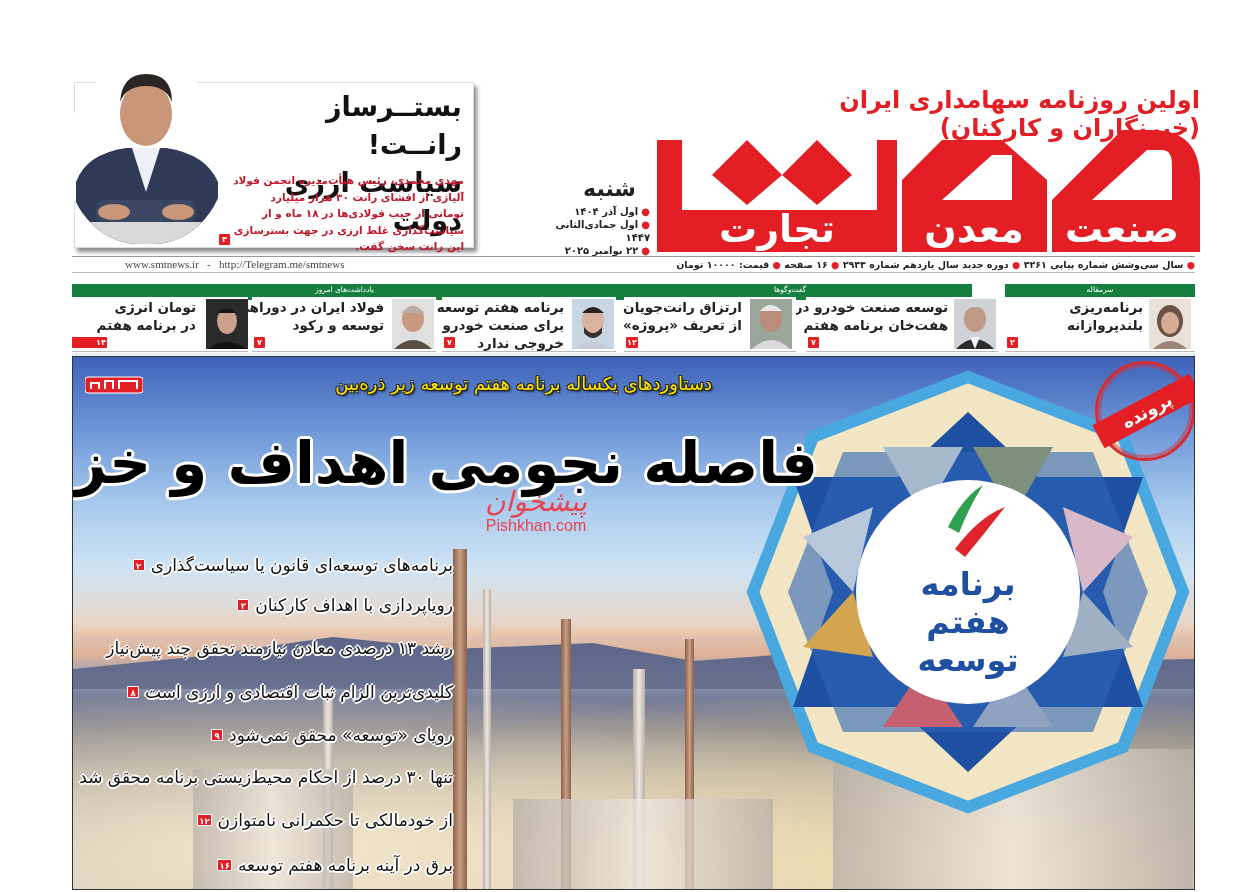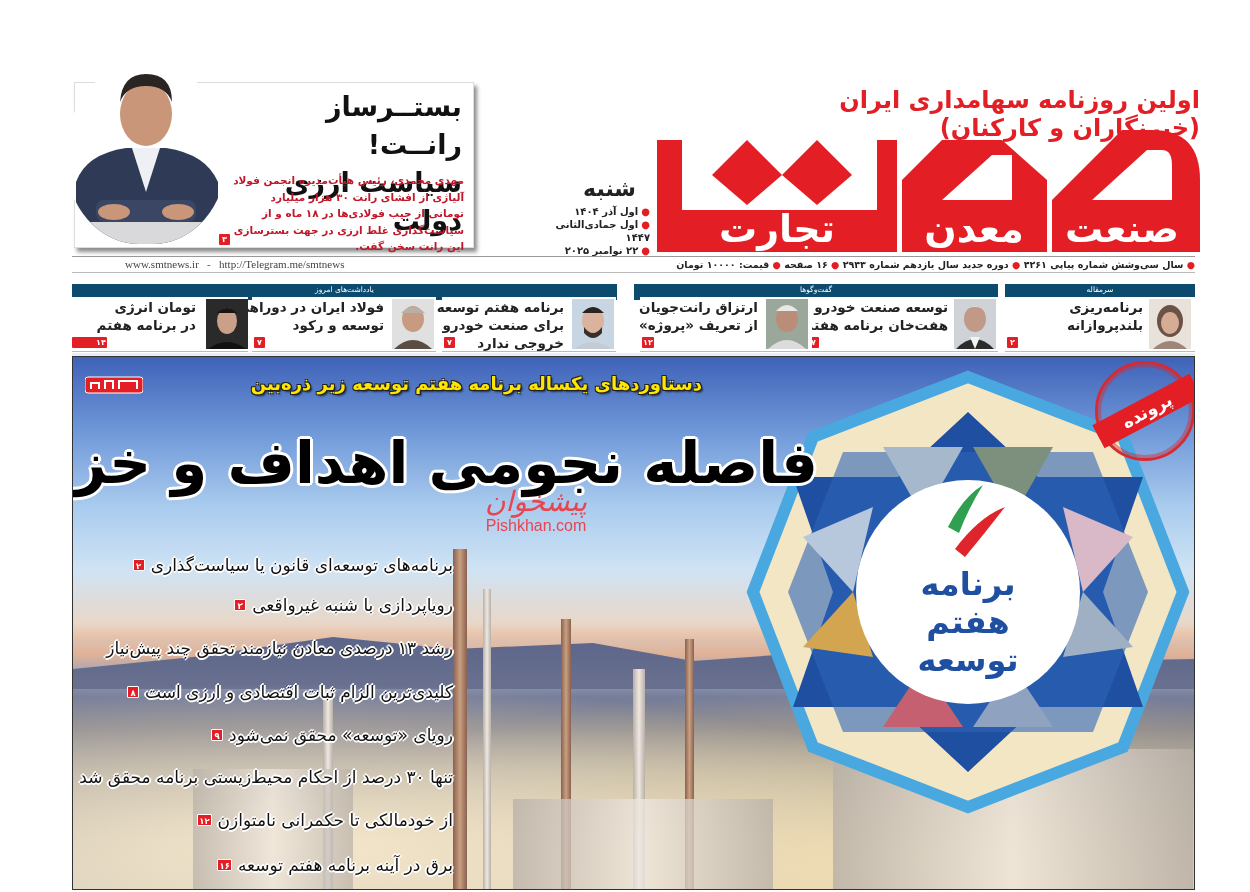--- a/index.html
+++ b/index.html
@@ -48,21 +48,21 @@
   .page-tag {
     display: inline-block; min-width: 11px; height: 11px; background: #e31e24; color: #fff;
     font-size: 8px; line-height: 11px; text-align: center; font-weight: bold; border-radius: 1px; padding: 0 1px;
   }
   .feature-pagetag { position: absolute; left: 219px; top: 234px; }
   .web-links {
     position: absolute; left: 125px; top: 258px; font-family: "Liberation Serif", serif; font-size: 11px; color: #444; white-space: nowrap;
   }
 
   
-  .sect-bar { position: absolute; top: 284px; height: 16px; background: #0c4a6e; color: #fff; font-size: 7.5px; line-height: 12px; text-align: center; direction: rtl; }
+  .sect-bar { position: absolute; top: 284px; height: 16px; background: #15803d; color: #fff; font-size: 7.5px; line-height: 12px; text-align: center; direction: rtl; }
   .teaser {
     position: absolute; top: 297px; height: 55px; direction: rtl; background: #fff;
     border-bottom: 1px solid #bbb;
   }
   .teaser .thumb { position: absolute; top: 2px; width: 42px; height: 50px; overflow: hidden; background: #ddd; }
   .teaser .t-text { position: absolute; top: 1px; text-align: right; font-size: 13.5px; line-height: 18px; font-weight: bold; color: #222; white-space: nowrap; }
   .teaser .page-tag { position: absolute; bottom: 3px; }
   .strip-bg { position: absolute; left: 72px; top: 353px; width: 1123px; height: 3px; background: #e6eef6; }
 
   
@@ -79,22 +79,22 @@
       radial-gradient(ellipse at 75% 85%, rgba(255,230,170,0.75), rgba(255,230,170,0) 55%),
       linear-gradient(180deg, rgba(200,200,210,0.3), rgba(240,230,210,0.6));
   }
   .hero-mountains {
     position: absolute; left: 0; top: 272px; width: 1123px; height: 60px;
   }
   .plant { position: absolute; bottom: 0; background: linear-gradient(90deg, #8a6050, #c9a080, #8a6050); }
   .plant.light { background: linear-gradient(90deg, #b8b0a8, #efe8e0, #b8b0a8); }
 
   .kicker {
-    position: absolute; right: 492px; top: 16px; direction: rtl; white-space: nowrap;
-    font-weight: bold; font-size: 18px; color: #ffe600;
+    position: absolute; right: 482px; top: 16px; direction: rtl; white-space: nowrap;
+    font-weight: normal; font-size: 18px; color: #ffe600;
     text-shadow: 1px 1px 0 #222, -1px 1px 0 #222, 1px -1px 0 #222, -1px -1px 0 #222, 2px 2px 2px rgba(0,0,0,0.6);
   }
   .kicker-logo { position: absolute; left: 12px; top: 18px; width: 58px; height: 20px; }
   .headline {
     position: absolute; left: 10px; top: 72px; width: 735px; direction: rtl; text-align: center; white-space: nowrap;
     font-weight: bold; font-size: 58px; color: #000; letter-spacing: -1px;
     text-shadow: 3px 0 0 #fff, -3px 0 0 #fff, 0 3px 0 #fff, 0 -3px 0 #fff, 2px 2px 0 #fff, -2px -2px 0 #fff, 2px -2px 0 #fff, -2px 2px 0 #fff;
   }
   .watermark { position: absolute; left: 398px; top: 130px; width: 130px; text-align: center; }
   .wm-fa { font-family: "DejaVu Serif", serif; font-size: 28px; color: #e84550; font-style: italic; direction: rtl; line-height: 30px; }
@@ -181,21 +181,21 @@
 <div class="feature-lead">مهدی محمدی، رئیس هیأت‌مدیره انجمن فولاد آلیاژی از افشای رانت ۳۰ هزار میلیارد تومانی از جیب فولادی‌ها در ۱۸ ماه و از سیاست‌گذاری غلط ارزی در جهت بسترسازی این رانت سخن گفت.</div>
 <span class="page-tag feature-pagetag">۳</span>
 
 <div class="web-links">
   <span>www.smtnews.ir</span>
   &nbsp;&nbsp;<span>-</span>&nbsp;&nbsp;
   <span>http://Telegram.me/smtnews</span>
 </div>
 
 <div class="sect-bar" style="left:1005px;width:190px;">سرمقاله</div>
-<div class="sect-bar" style="left:634px;width:364px;">گفت‌وگوها</div>
+<div class="sect-bar" style="left:608px;width:364px;">گفت‌وگوها</div>
 <div class="sect-bar" style="left:72px;width:545px;">یادداشت‌های امروز</div>
 
 <div class="teaser" style="left:1005px;width:190px;">
   <div class="thumb" style="right:4px;">
     <svg viewBox="0 0 42 50" width="42" height="50">
         <rect width="42" height="50" fill="#e9e2da"></rect>
         <ellipse cx="21" cy="22" rx="13" ry="16" fill="#6b5146"></ellipse>
         <ellipse cx="21" cy="24" rx="9" ry="11" fill="#d5ad95"></ellipse>
         <path d="M4 50 Q21 34 38 50 Z" fill="#9d8677"></path>
       </svg>
@@ -217,21 +217,21 @@
         <path d="M16 38 L21 50 L26 38 Z" fill="#f3f3f3"></path>
       </svg>
   </div>
   <div class="t-text" style="right:50px;">
     <div>توسعه صنعت خودرو در</div>
       <div>هفت‌خان برنامه هفتم</div>
   </div>
   <span class="page-tag" style="left:2px;">۷</span>
 </div>
 
-<div class="teaser" style="left:640px;width:172px;">
+<div class="teaser" style="left:624px;width:172px;">
   <div class="thumb" style="right:4px;">
     <svg viewBox="0 0 42 50" width="42" height="50">
         <rect width="42" height="50" fill="#9aa79a"></rect>
         <ellipse cx="21" cy="20" rx="11" ry="13" fill="#b98d78"></ellipse>
         <path d="M10 12 Q21 0 32 12 Z" fill="#e8e8e8"></path>
         <path d="M2 50 Q21 32 40 50 Z" fill="#dcdcdc"></path>
       </svg>
   </div>
   <div class="t-text" style="right:54px;">
     <div>ارتزاق رانت‌جویان</div>
@@ -344,21 +344,21 @@
     <div class="wm-fa">پیشخوان</div>
     <div class="wm-en">Pishkhan.com</div>
   </div>
 
   <div class="bullets">
     <div class="bullet" style="top:0px;">
         <span class="b-text">برنامه‌های توسعه‌ای قانون یا سیاست‌گذاری</span>
         <span class="page-tag">۲</span>
       </div>
     <div class="bullet" style="top:40px;">
-        <span class="b-text">رویاپردازی با شنبه غیرواقعی</span>
+        <span class="b-text">رویاپردازی با اهداف کارکنان</span>
         <span class="page-tag">۳</span>
       </div>
     <div class="bullet" style="top:83px;">
         <span class="b-text">رشد ۱۳ درصدی معادن نیازمند تحقق چند پیش‌نیاز</span>
       </div>
     <div class="bullet" style="top:127px;">
         <span class="b-text">کلیدی‌ترین الزام ثبات اقتصادی و ارزی است</span>
         <span class="page-tag">۸</span>
       </div>
     <div class="bullet" style="top:170px;">

